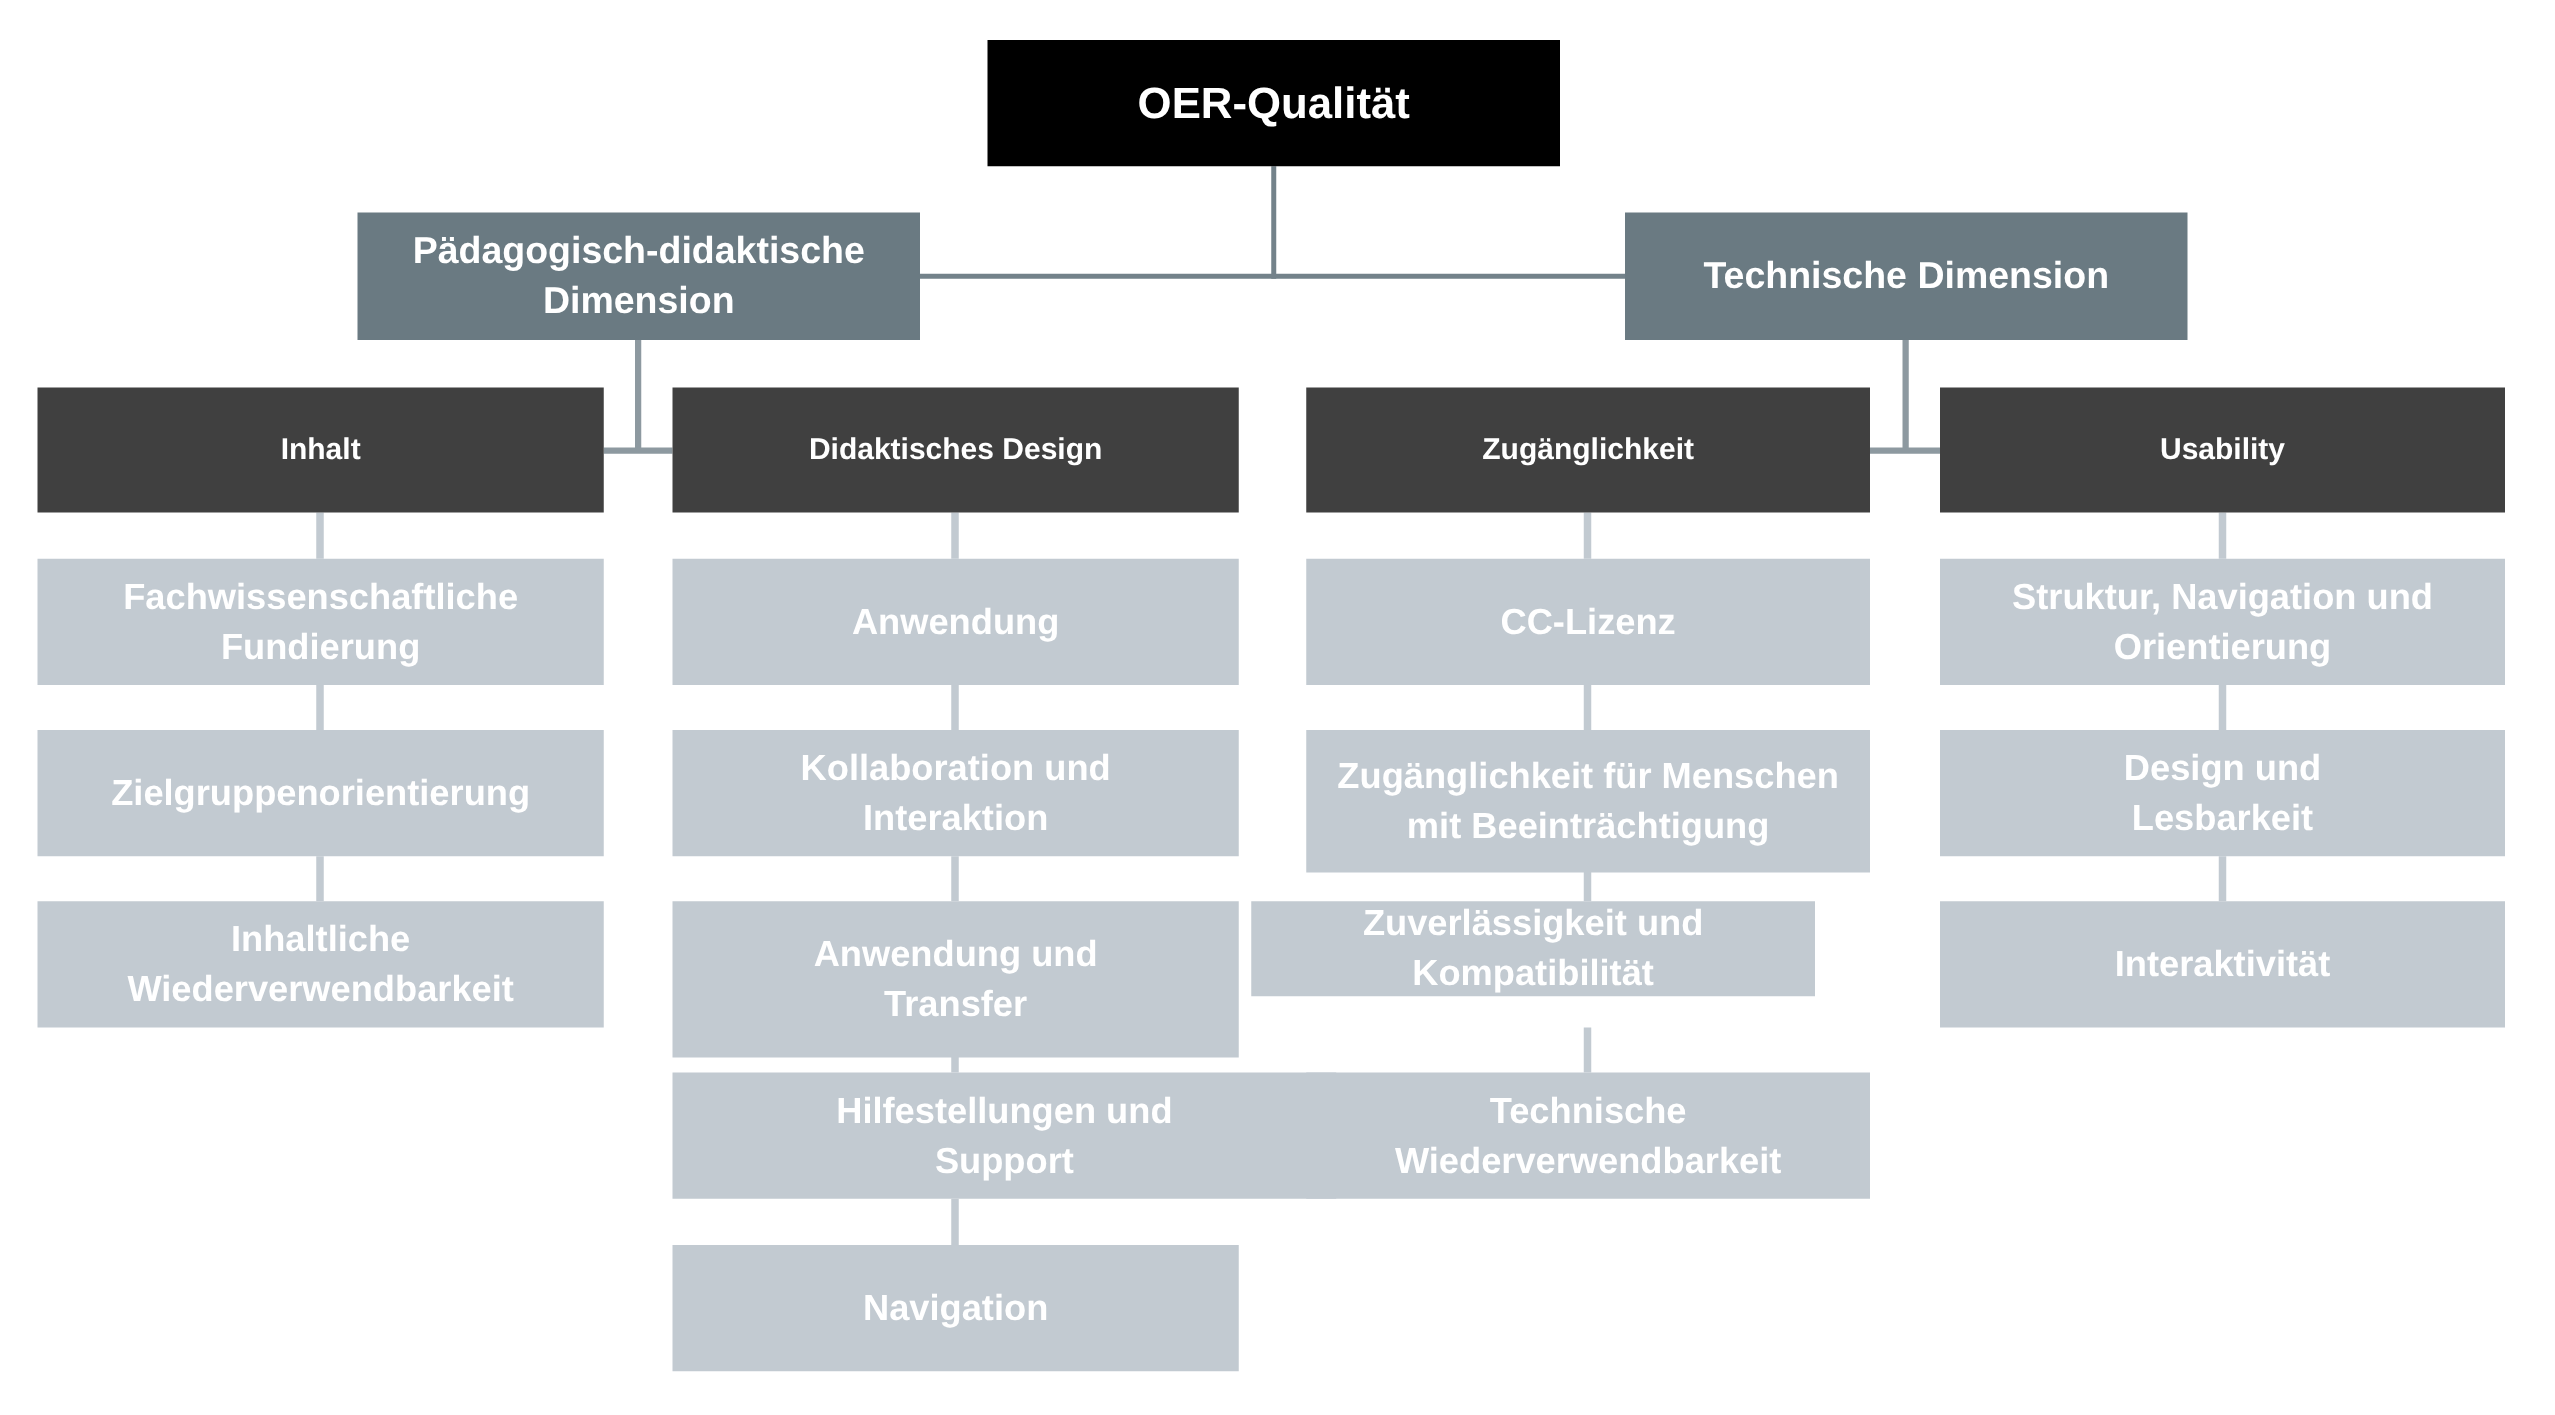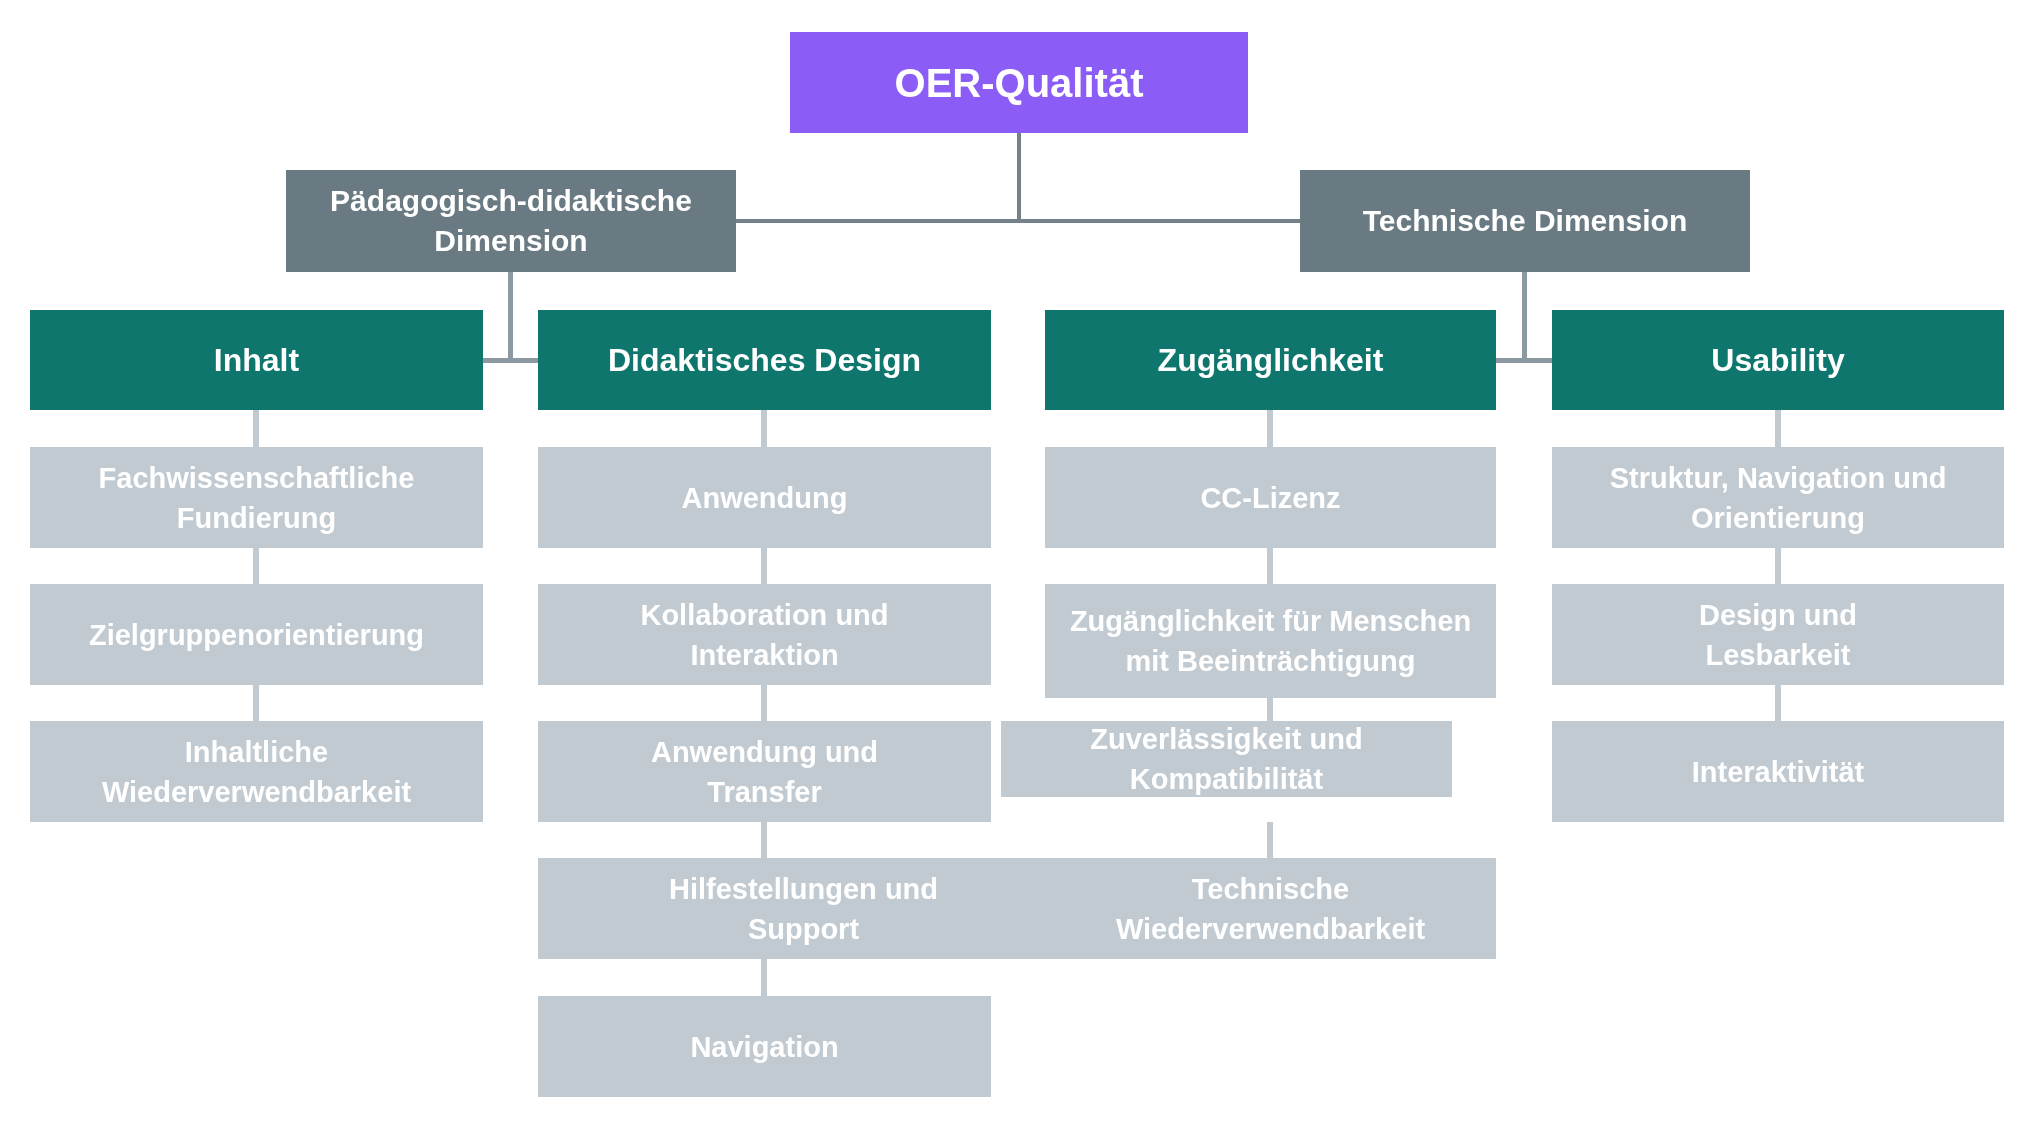--- a/index.html
+++ b/index.html
@@ -14,23 +14,23 @@
     position:absolute;
     display:flex;align-items:center;justify-content:center;
     text-align:center;
     color:#ffffff;
     font-weight:bold;
     white-space:pre-line;
     line-height:40px;
     box-sizing:border-box;
     padding:0 6px;
   }
-  .lvl1{background:#8b5cf6;font-size:40px;}
+  .lvl1{background:#000000;font-size:35px;}
   .lvl2{background:#6a7a82;font-size:30px;}
-  .lvl3{background:#0f766e;font-size:32px;}
+  .lvl3{background:#404040;font-size:24px;}
   .lvl4{background:#c2cad1;font-size:29px;}
   .line{position:absolute;}
   .bus{background:#73828a;}
   .tee{background:#8d99a0;}
   .kid{background:#c2cad1;}
 </style>
 </head>
 <body>
 
 <div class="canvas">
@@ -75,21 +75,21 @@
 
   <div class="node lvl4" style="left:30px;top:447px;width:453px;height:101px">Fachwissenschaftliche
 Fundierung</div>
   <div class="node lvl4" style="left:30px;top:584px;width:453px;height:101px">Zielgruppenorientierung</div>
   <div class="node lvl4" style="left:30px;top:721px;width:453px;height:101px">Inhaltliche
 Wiederverwendbarkeit</div>
 
   <div class="node lvl4" style="left:538px;top:447px;width:453px;height:101px">Anwendung</div>
   <div class="node lvl4" style="left:538px;top:584px;width:453px;height:101px">Kollaboration und
 Interaktion</div>
-  <div class="node lvl4" style="left:538px;top:721px;width:453px;height:101px">Anwendung und
+  <div class="node lvl4" style="left:538px;top:721px;width:453px;height:125px">Anwendung und
 Transfer</div>
   <div class="node lvl4" style="left:538px;top:858px;width:531px;height:101px">Hilfestellungen und
 Support</div>
   <div class="node lvl4" style="left:538px;top:996px;width:453px;height:101px">Navigation</div>
 
   <div class="node lvl4" style="left:1045px;top:447px;width:451px;height:101px">CC-Lizenz</div>
   <div class="node lvl4" style="left:1045px;top:584px;width:451px;height:114px">Zugänglichkeit für Menschen
 mit Beeinträchtigung</div>
   <div class="node lvl4" style="left:1001px;top:721px;width:451px;height:76px">Zuverlässigkeit und
 Kompatibilität</div>

